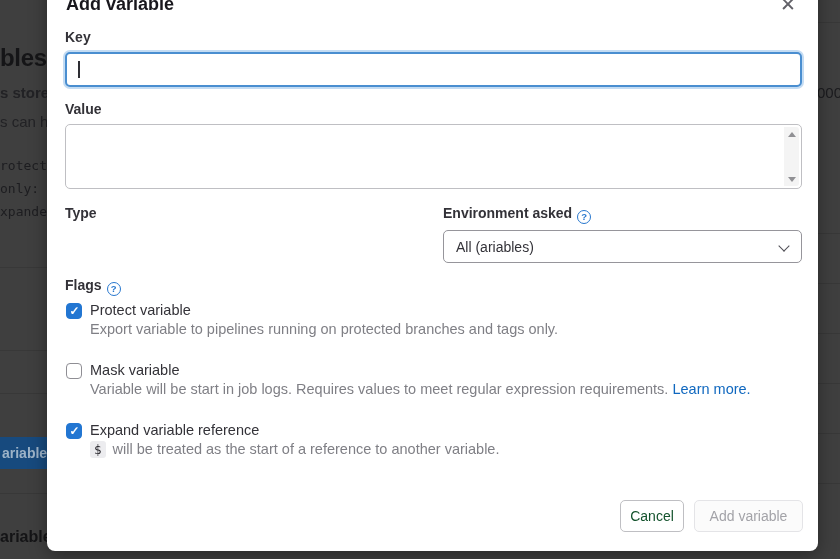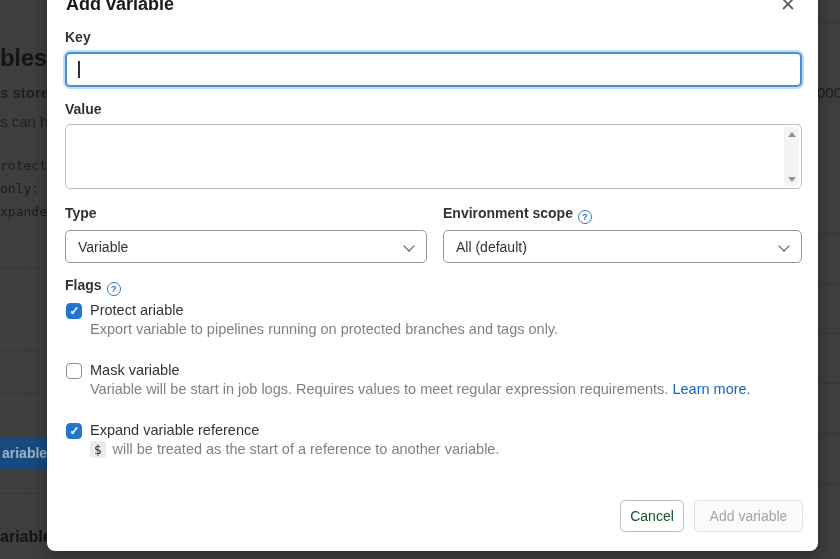--- a/index.html
+++ b/index.html
@@ -165,40 +165,36 @@
       <div class="sb-arrow sb-up">
           <div class="tri-up"></div>
         </div>
       <div class="sb-arrow sb-down">
           <div class="tri-down"></div>
         </div>
     </div>
   </div>
 
   <div class="field-label lbl-type">Type</div>
-  <div class="select sel-type">
-    <span>Variable</span>
-    <span class="chevron"></span>
-  </div>
 
   <div class="field-label lbl-env">
-    <span>Environment scope</span><span class="help-icon">?</span>
+    <span>Environment asked</span><span class="help-icon">?</span>
   </div>
   <div class="select sel-env">
-    <span>All (default)</span>
+    <span>All (ariables)</span>
     <span class="chevron"></span>
   </div>
 
   <div class="field-label lbl-flags">
     <span>Flags</span><span class="help-icon">?</span>
   </div>
 
   <div class="flag-row row-protect">
     <div class="checkbox checked"></div>
-    <div class="flag-label">Protect ariable</div>
+    <div class="flag-label">Protect variable</div>
     <div class="flag-desc">Export variable to pipelines running on protected branches and tags only.</div>
   </div>
 
   <div class="flag-row row-mask">
     <div class="checkbox"></div>
     <div class="flag-label">Mask variable</div>
     <div class="flag-desc">
       <span>Variable will be start in job logs. Requires values to meet regular expression requirements.</span>
       <a>Learn more.</a>
     </div>

